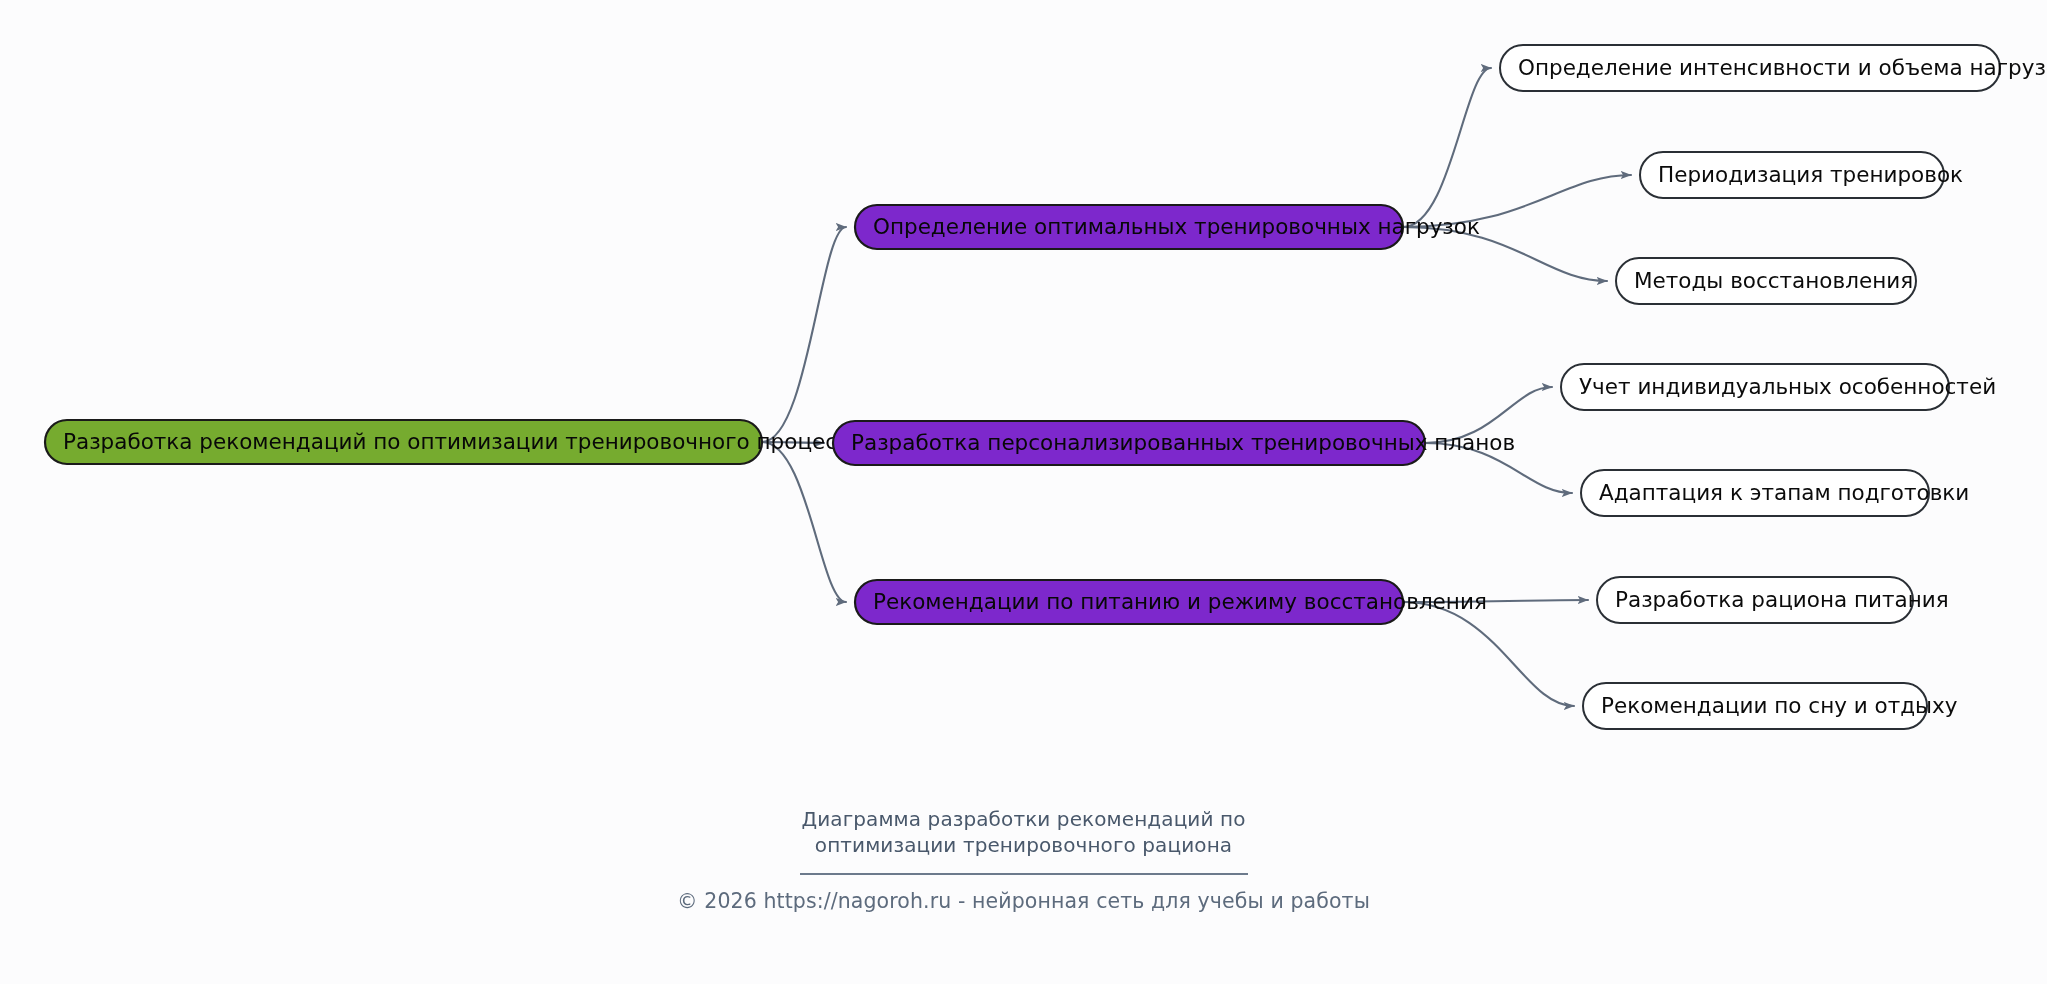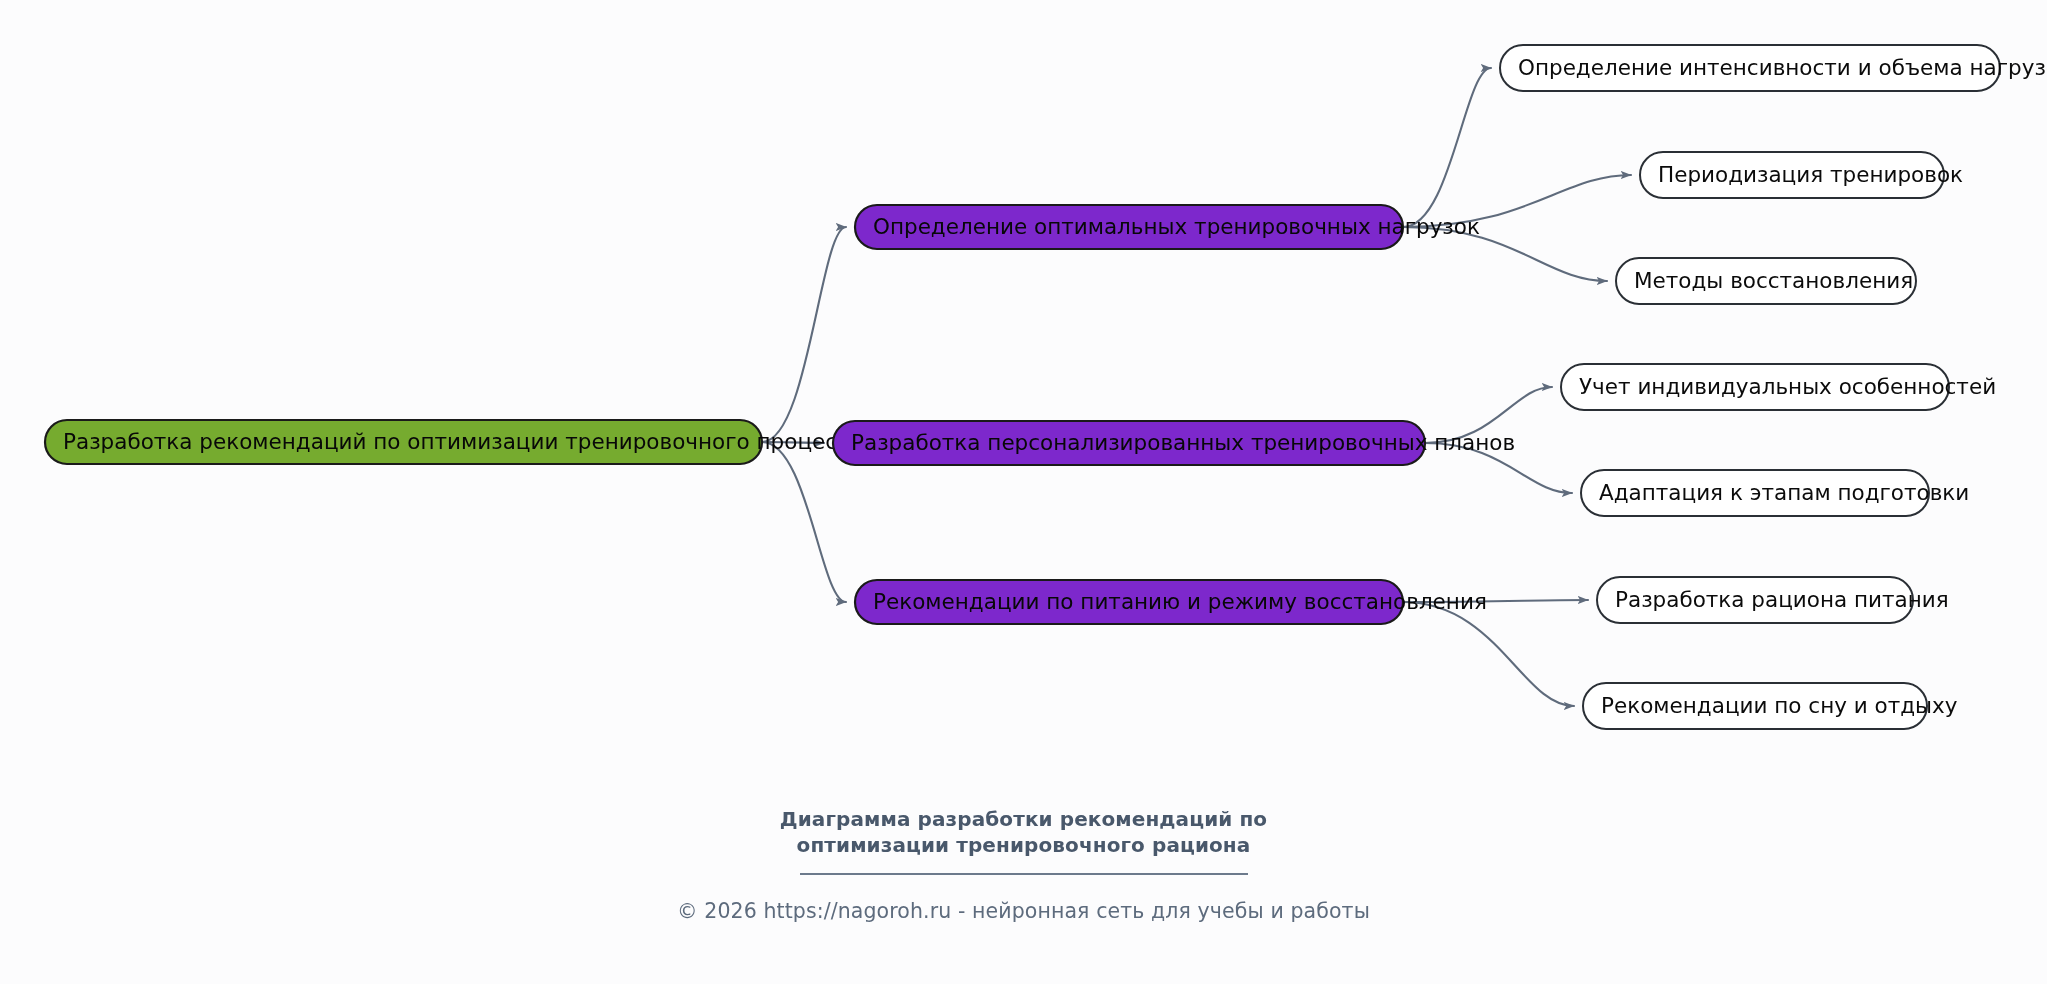--- a/index.html
+++ b/index.html
@@ -66,33 +66,33 @@
     position: absolute;
     left: 0;
     right: 0;
     top: 806px;
     text-align: center;
     pointer-events: none;
   }
   .footer-title {
     font-family: "DejaVu Sans", sans-serif;
     font-size: 20px;
-    font-weight: bold;
+    font-weight: normal;
     color: #49586b;
     line-height: 1.32;
     letter-spacing: 0.1px;
   }
   .footer-rule {
     width: 448px;
     height: 0;
     margin: 14px auto 0 auto;
     border-top: 2px solid #6c7a8c;
   }
   .footer-copy {
-    margin-top: 24px;
+    margin-top: 14px;
     font-family: "DejaVu Sans", sans-serif;
     font-size: 20.5px;
     color: #5d6b7d;
     letter-spacing: 0.1px;
   }
 </style>
 </head>
 <body>
 
 <div id="canvas">

